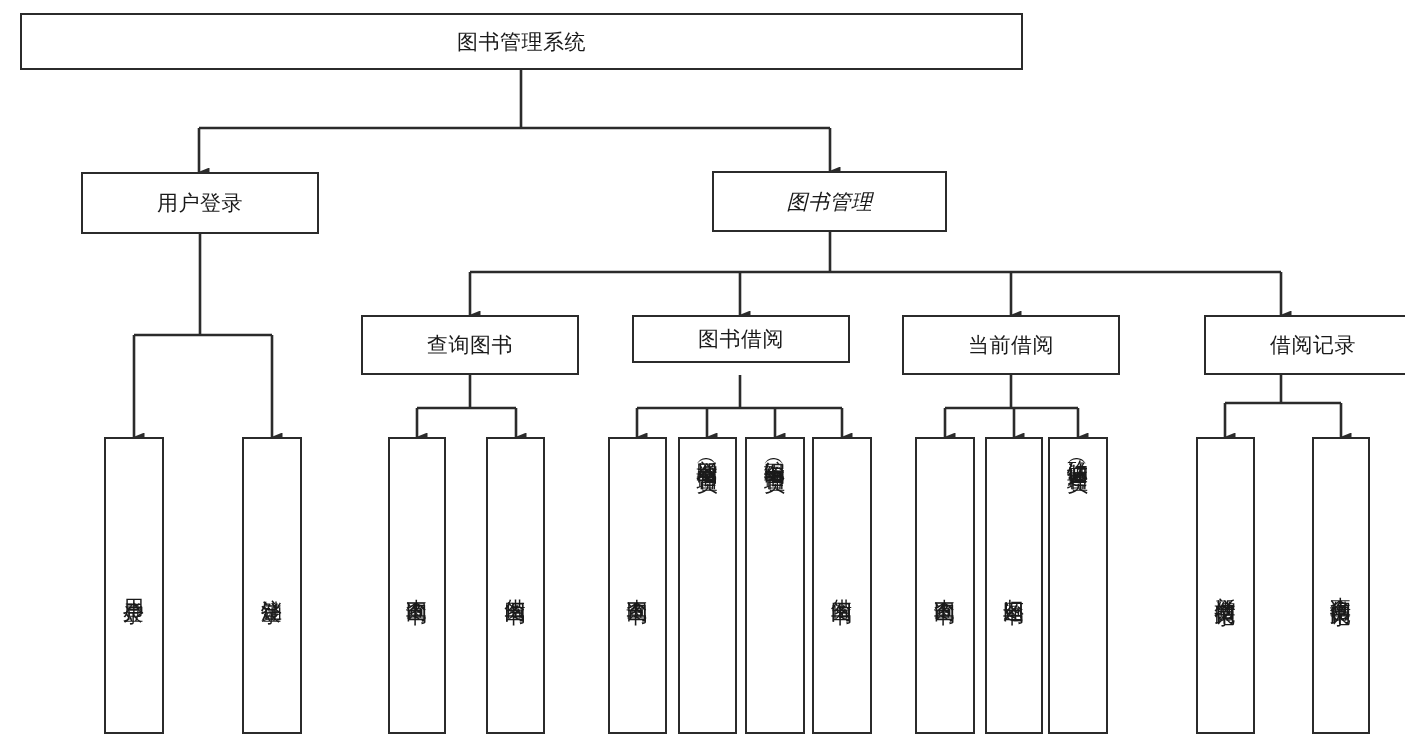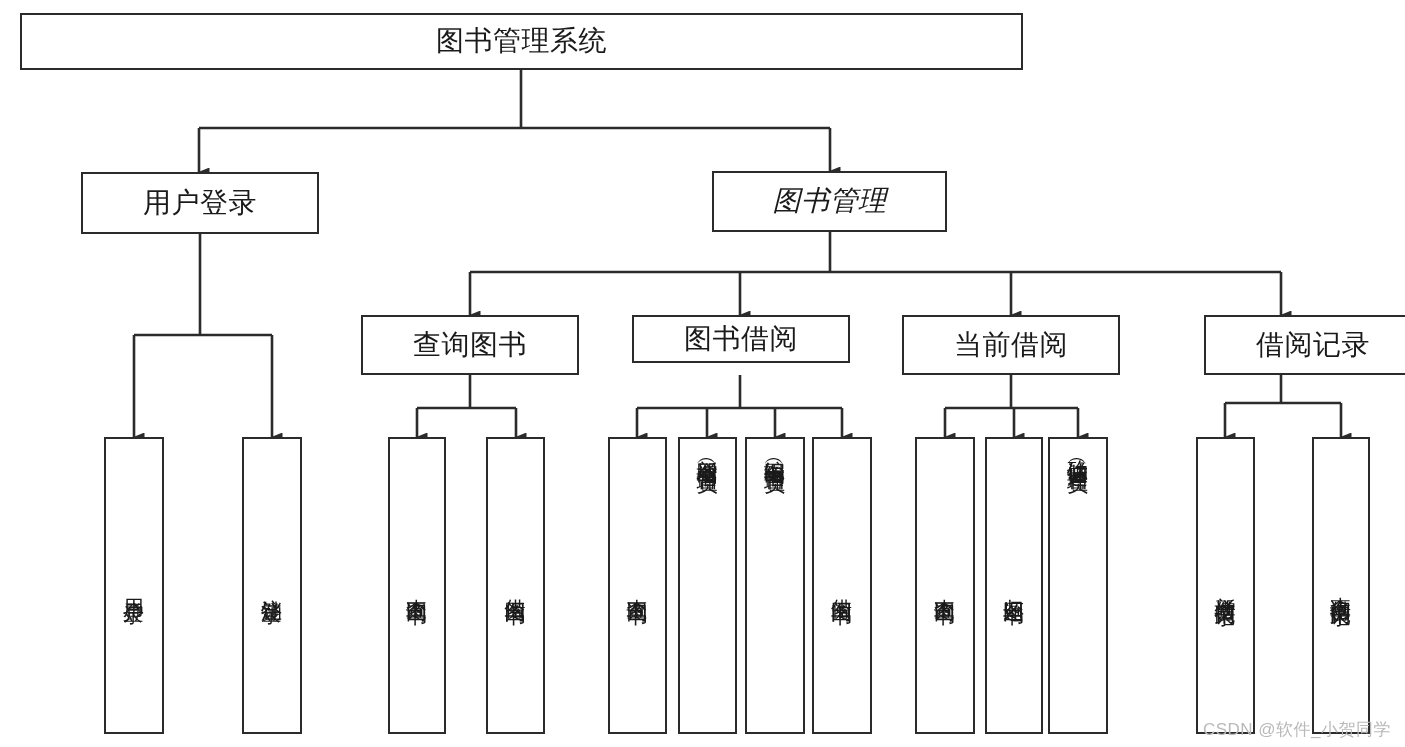--- a/index.html
+++ b/index.html
@@ -30,21 +30,21 @@
   .node-box {
     position: absolute;
     box-sizing: border-box;
     border: 2px solid #2b2b2b;
     background: #ffffff;
     display: flex;
     align-items: center;
     justify-content: center;
   }
   .node-label-h {
-    font-size: 28px;
+    font-size: 21px;
     color: #1a1a1a;
     line-height: 1.1;
     white-space: nowrap;
     letter-spacing: 0.5px;
   }
   .node-box.vertical {
     align-items: flex-start;
     justify-content: center;
     padding-top: 4px;
   }
@@ -175,14 +175,13 @@
         <span class="node-label-v">确认归还（管理员）</span>
       </div>
       <div class="node-box vertical centered" style="left: 1196px; top: 437px; width: 59px; height: 297px;">
         <span class="node-label-v">新增借阅记录</span>
       </div>
       <div class="node-box vertical centered" style="left: 1312px; top: 437px; width: 58px; height: 297px;">
         <span class="node-label-v">查询借阅记录</span>
       </div>
     </div>
 
-  <div class="watermark">CSDN @软件_小贺同学</div>
 </div>
 
 </body></html>

